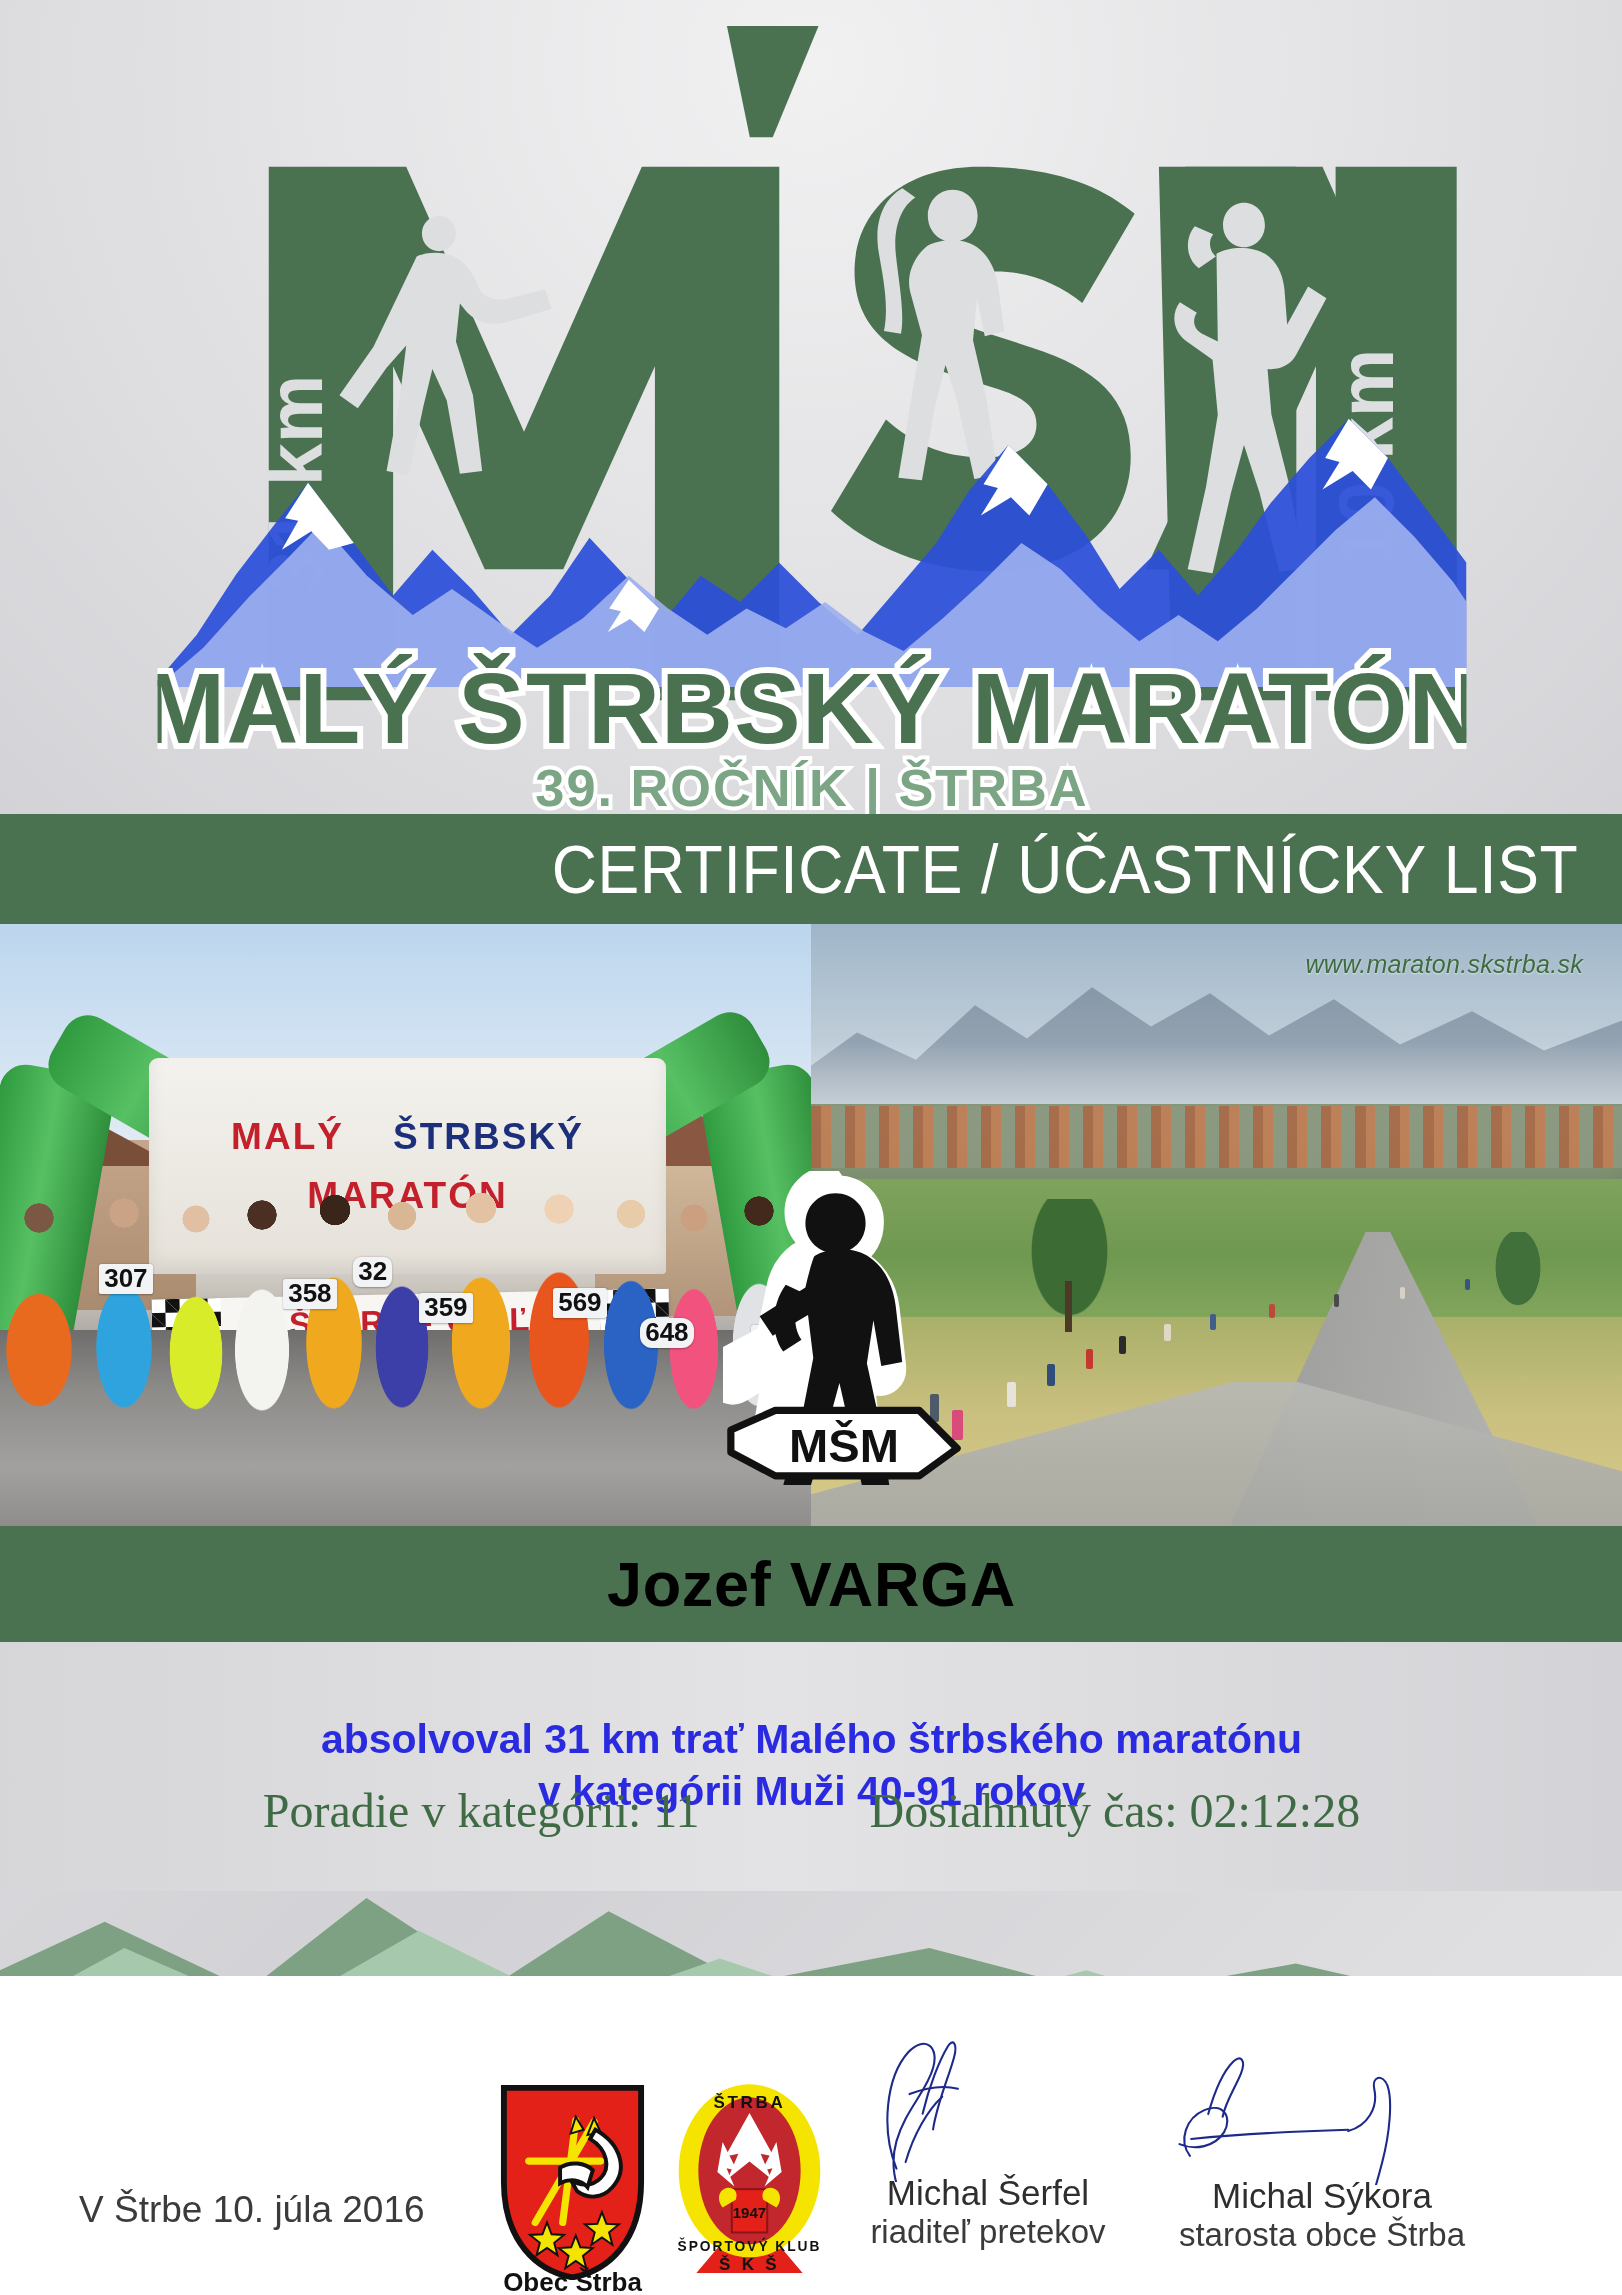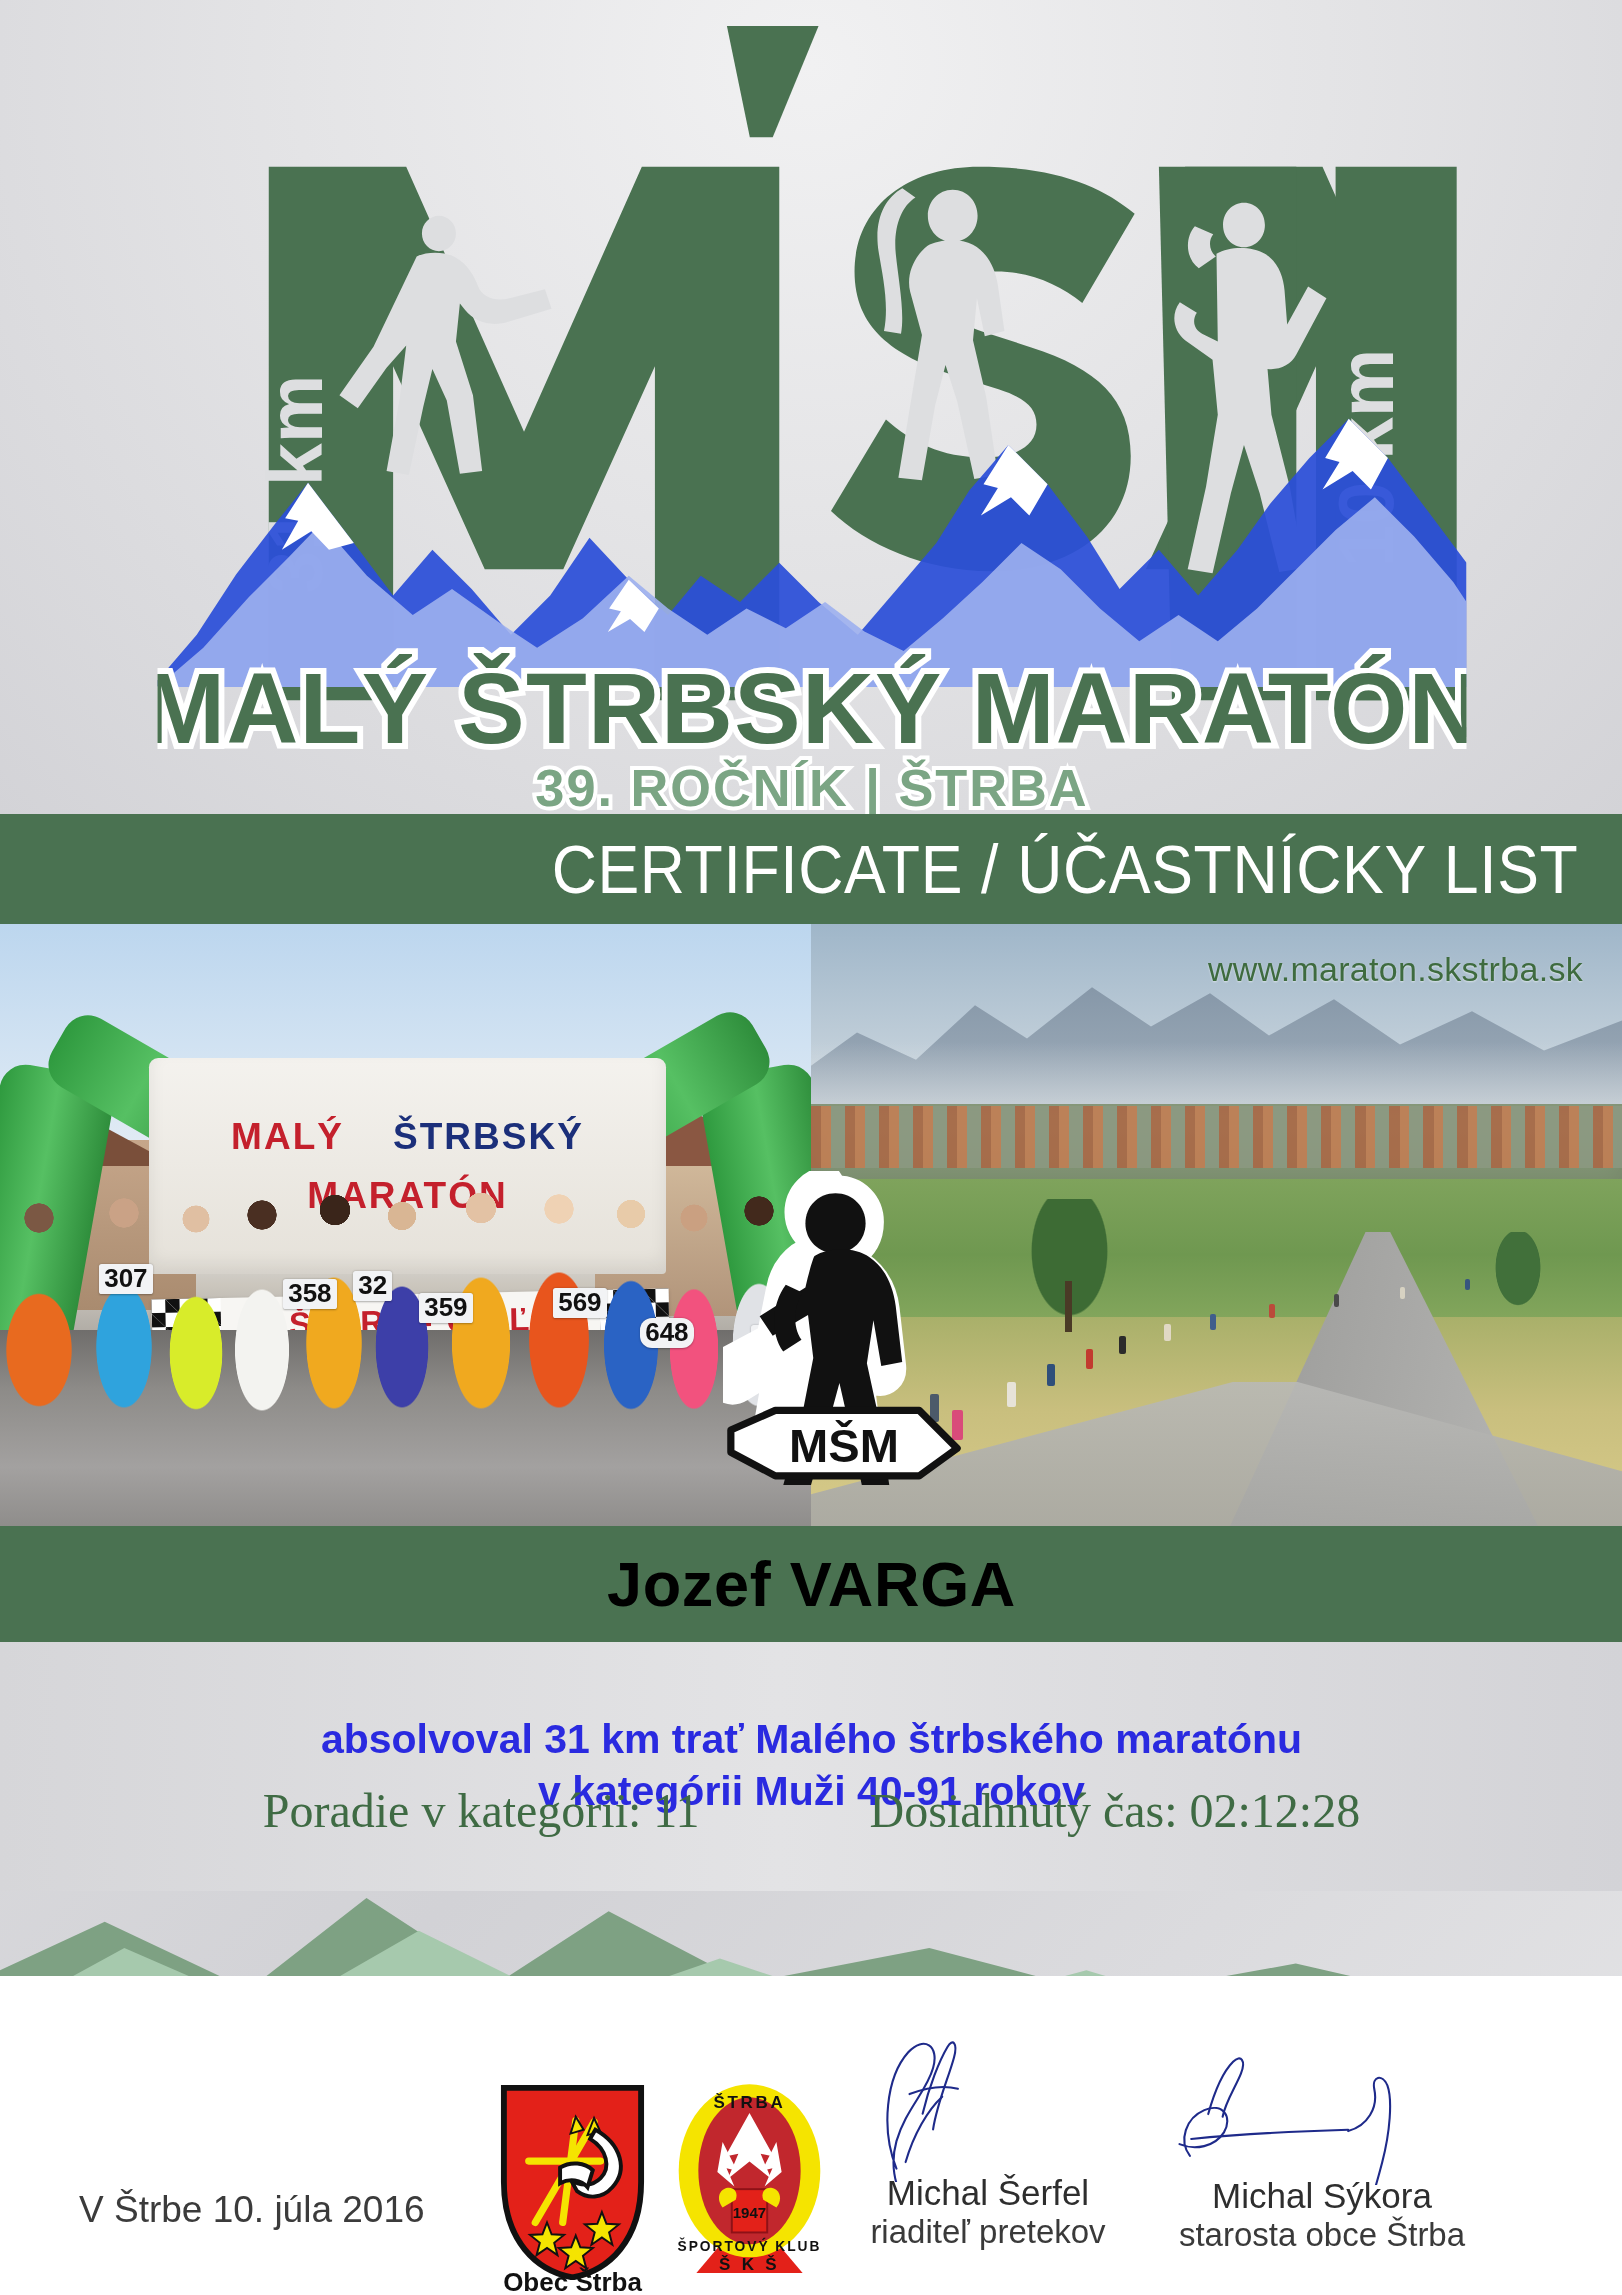--- a/index.html
+++ b/index.html
@@ -140,23 +140,24 @@
     clip-path:polygon(52% 0,60% 0,100% 62%,100% 100%,0 100%,0 78%);
     opacity:.9;}
   #pr-tree{position:absolute;left:216px;top:275px;width:85px;height:124px;
     background:radial-gradient(ellipse at 50% 42%,#3d6b34 0 62%,transparent 64%);}
   #pr-tree-trunk{position:absolute;left:254px;top:357px;width:6.5px;height:51px;background:#4a3a26;}
   #pr-tree2{position:absolute;left:681px;top:308px;width:52px;height:79px;
     background:radial-gradient(ellipse at 50% 45%,#41703a 0 60%,transparent 62%);}
   .tiny-runner{position:absolute;border-radius:2px;}
   #url-text{
     position:absolute;right:39px;top:26px;
-    color:#3e6b3f;font-size:34px;letter-spacing:0.3px;
+    color:#3e6b3f;font-size:25px;letter-spacing:0.3px;
     text-shadow:0 0.7px 2px rgba(255,255,255,.55);
     white-space:nowrap;
+    font-style:italic;
   }
 
   
   #msm-badge{position:absolute;left:723px;top:1171px;width:242px;height:314px;z-index:6;}
 
   
   #name-band{
     position:absolute;left:0;top:1526px;width:1623px;height:116px;
     background:#4a7251;display:flex;align-items:center;justify-content:center;
   }
@@ -306,21 +307,21 @@
         <span>ŠTART - CIEĽ</span>
         <div class="chk r"></div>
       </div>
 
       <div id="pl-road"></div>
       <div id="pl-crowd"></div>
       <div id="pl-heads"></div>
 
       <div class="bib" style="left:99px;bottom:232px;">307</div>
       <div class="bib" style="left:283px;bottom:217px;">358</div>
-      <div class="bib" style="left:353px;bottom:225px;">32</div>
+      <div class="bib" style="left:353px;bottom:239px;border-radius:8px;">32</div>
       <div class="bib" style="left:419px;bottom:203px;">359</div>
       <div class="bib" style="left:553px;bottom:208px;">569</div>
       <div class="bib" style="left:640px;bottom:178px;border-radius:12px;">648</div>
       <div class="bib" style="left:751px;bottom:171px;">8</div>
 
     </div>
 
     <div class="photo" id="photo-right">
       <div id="pr-sky"></div>
       <div id="pr-mtn"></div>

